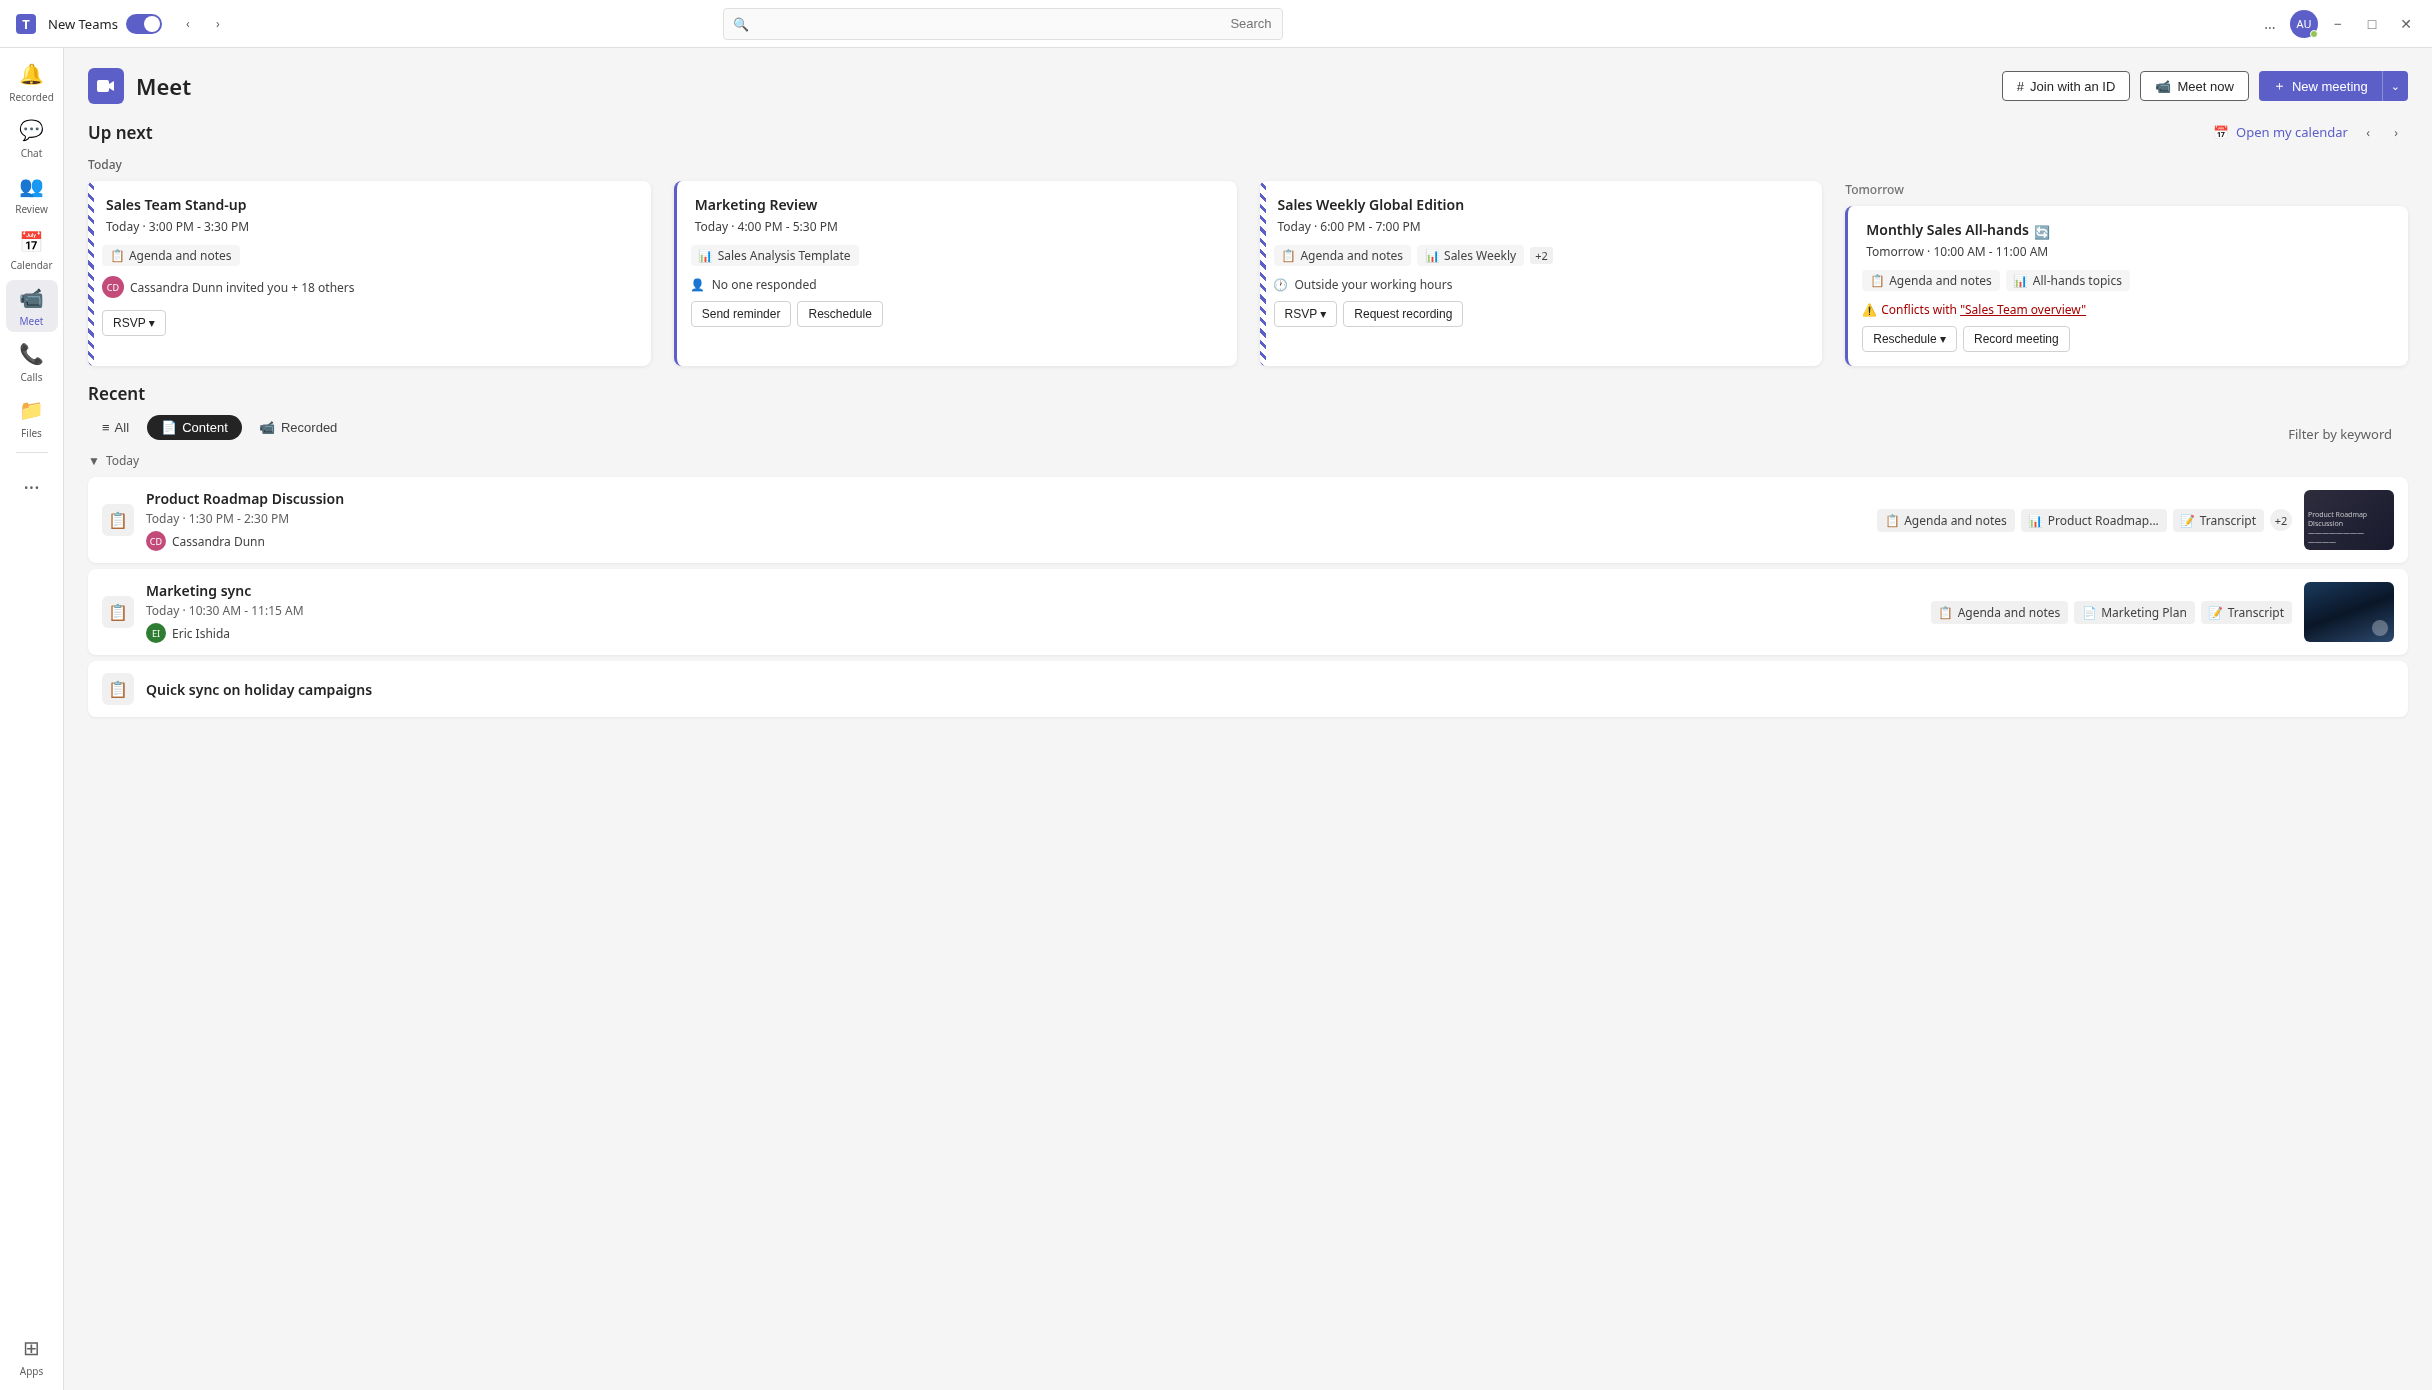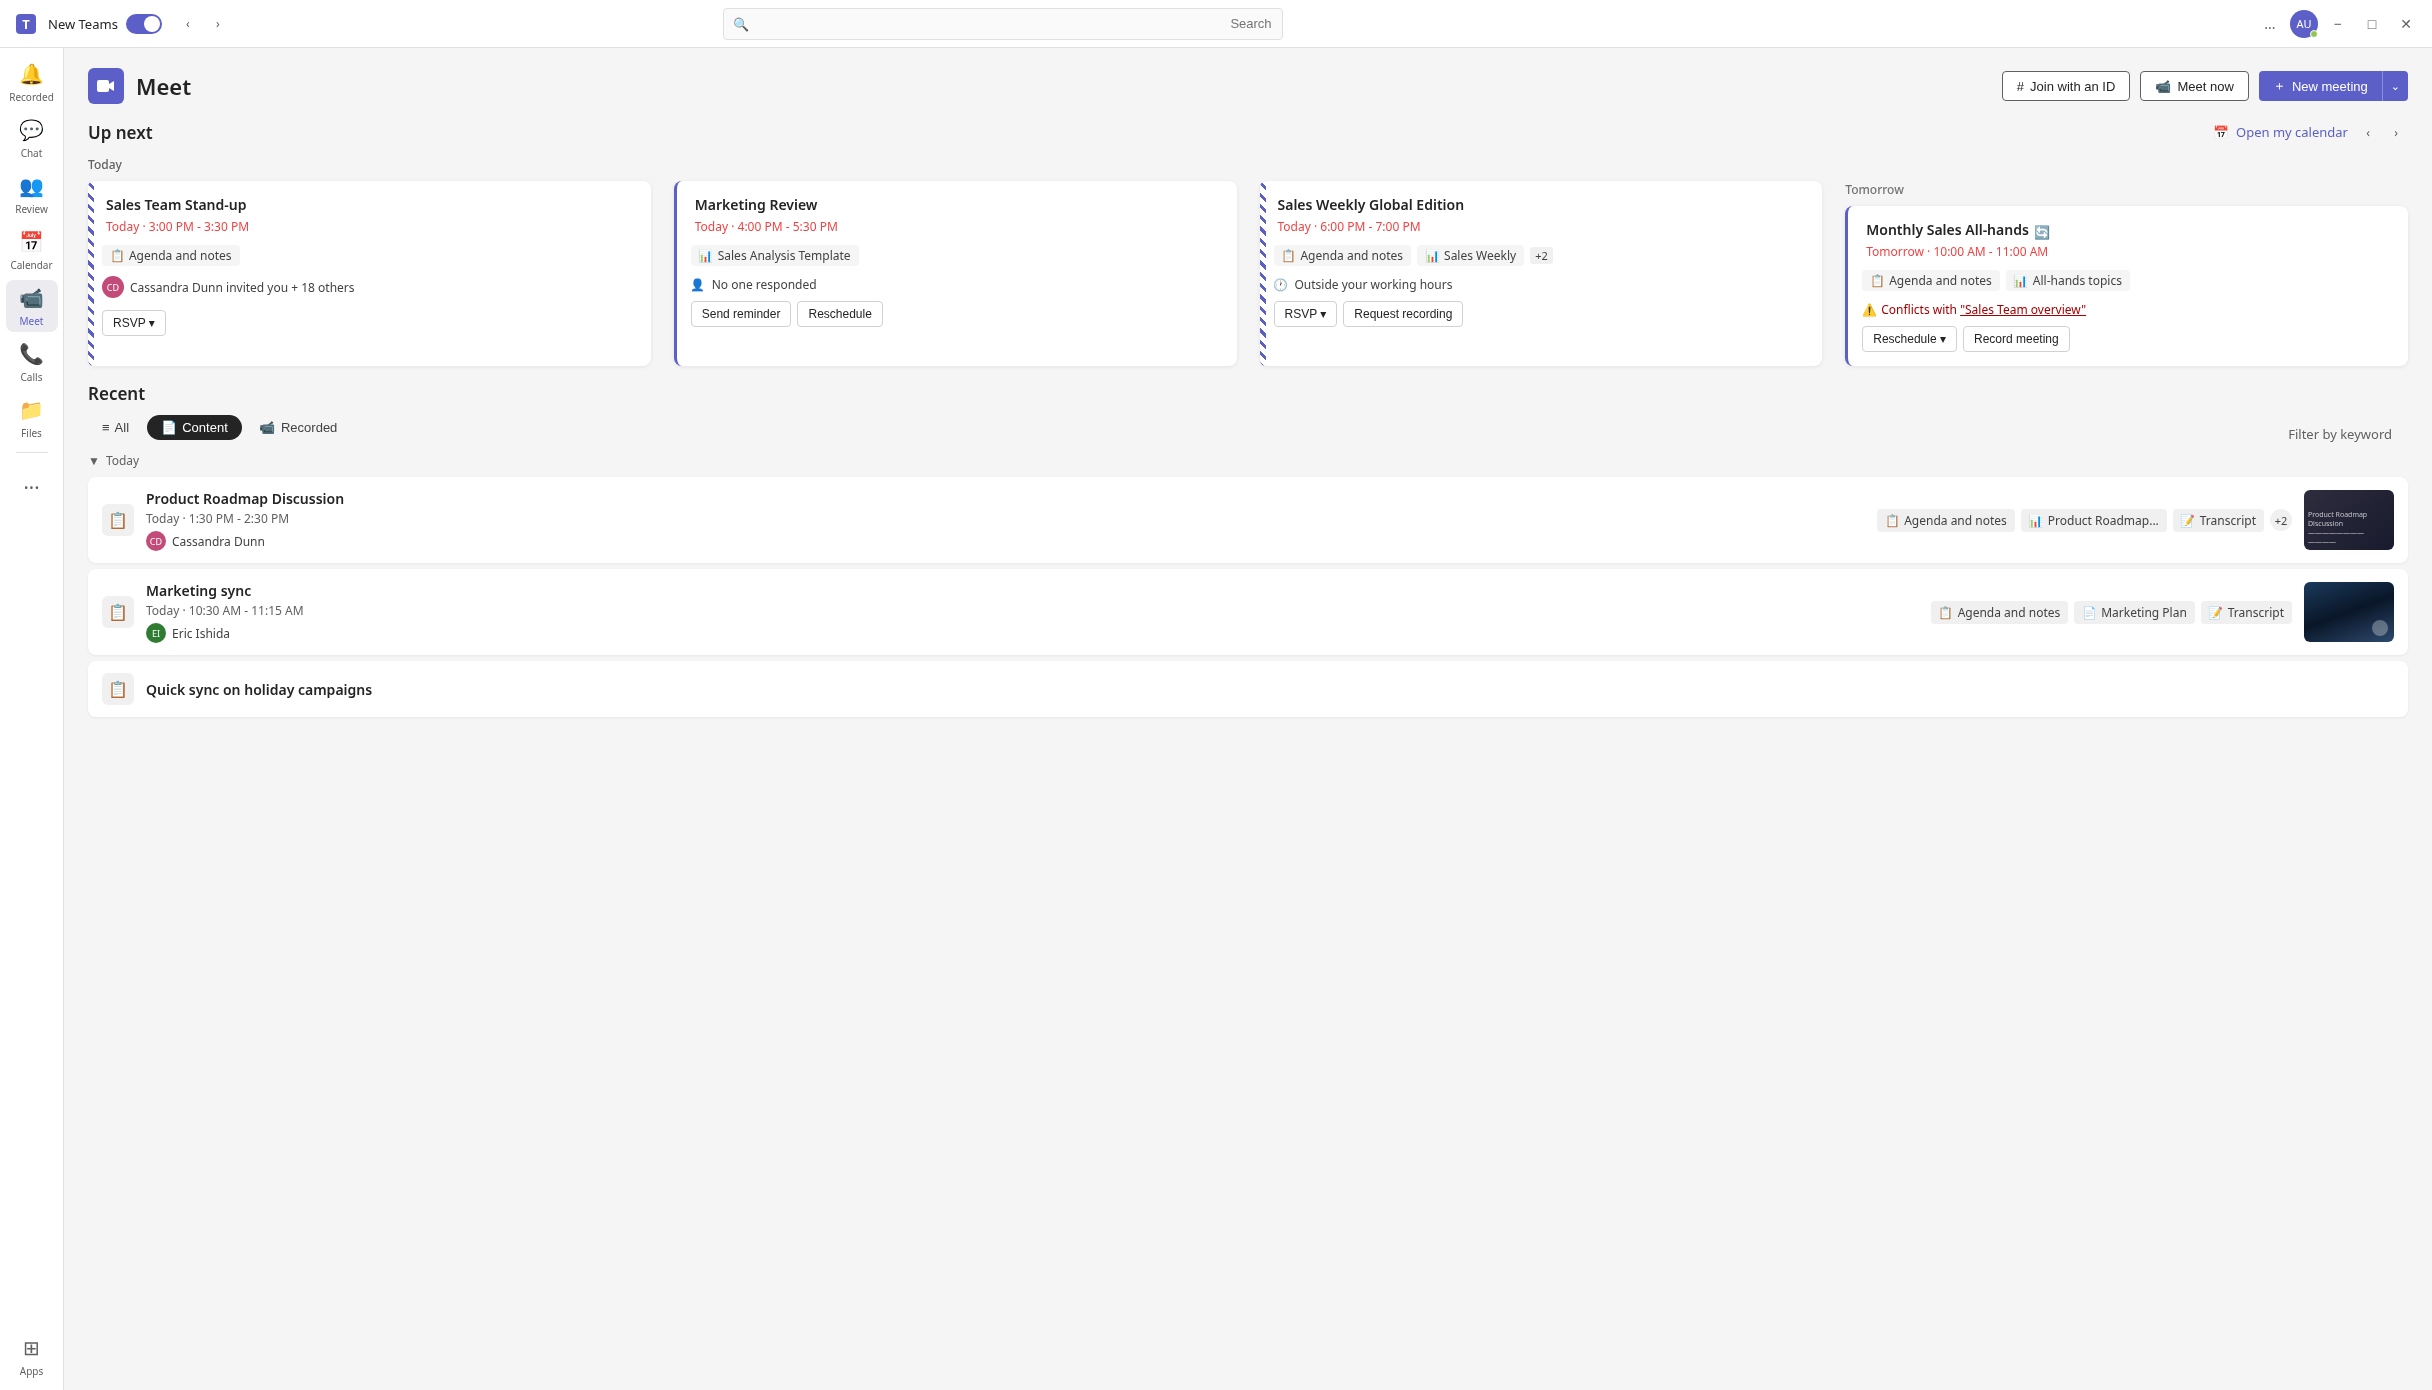--- a/index.html
+++ b/index.html
@@ -102,21 +102,21 @@
       border-left: 3px solid #5b5fc7; box-shadow: 0 1px 4px rgba(0,0,0,0.08);
       position: relative;
     }
     .meeting-card.striped { border-left: none; }
     .meeting-card.striped::before {
       content: ''; position: absolute; left: 0; top: 0; bottom: 0; width: 6px;
       background: repeating-linear-gradient(45deg, #5b5fc7, #5b5fc7 3px, transparent 3px, transparent 8px);
       border-radius: 8px 0 0 8px;
     }
     .card-title { font-size: 14px; font-weight: 600; color: #242424; margin-bottom: 4px; padding-left: 4px; }
-    .card-time { font-size: 12px; color: #ef4444; margin-bottom: 10px; padding-left: 4px; }
+    .card-time { font-size: 12px; color: #404040; margin-bottom: 10px; padding-left: 4px; }
     .card-detail { display: flex; align-items: center; gap: 6px; font-size: 12px; color: #424242; margin-bottom: 6px; }
     .card-attendees { display: flex; align-items: center; gap: 6px; margin-bottom: 12px; }
     .attendee-avatar { width: 22px; height: 22px; border-radius: 50%; overflow: hidden; }
     .attendee-text { font-size: 12px; color: #424242; }
     .card-actions { display: flex; gap: 6px; flex-wrap: wrap; }
     .card-btn {
       padding: 5px 10px; border-radius: 4px; font-size: 12px; cursor: pointer;
       font-weight: 500; border: 1.5px solid #d1d1d1; background: #fff; color: #242424;
     }
     .conflict-text { color: #a80000; font-size: 12px; display: flex; align-items: center; gap: 4px; }

